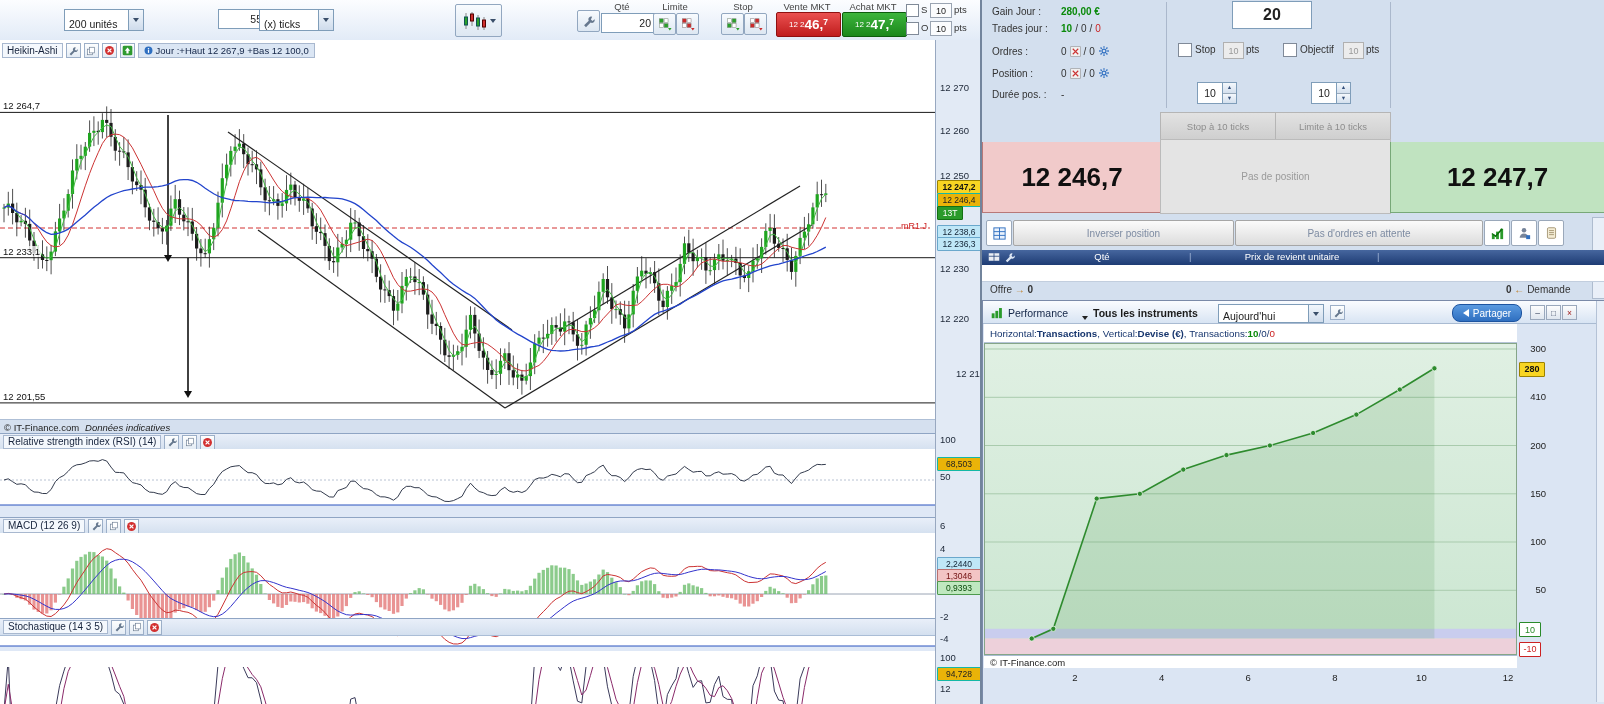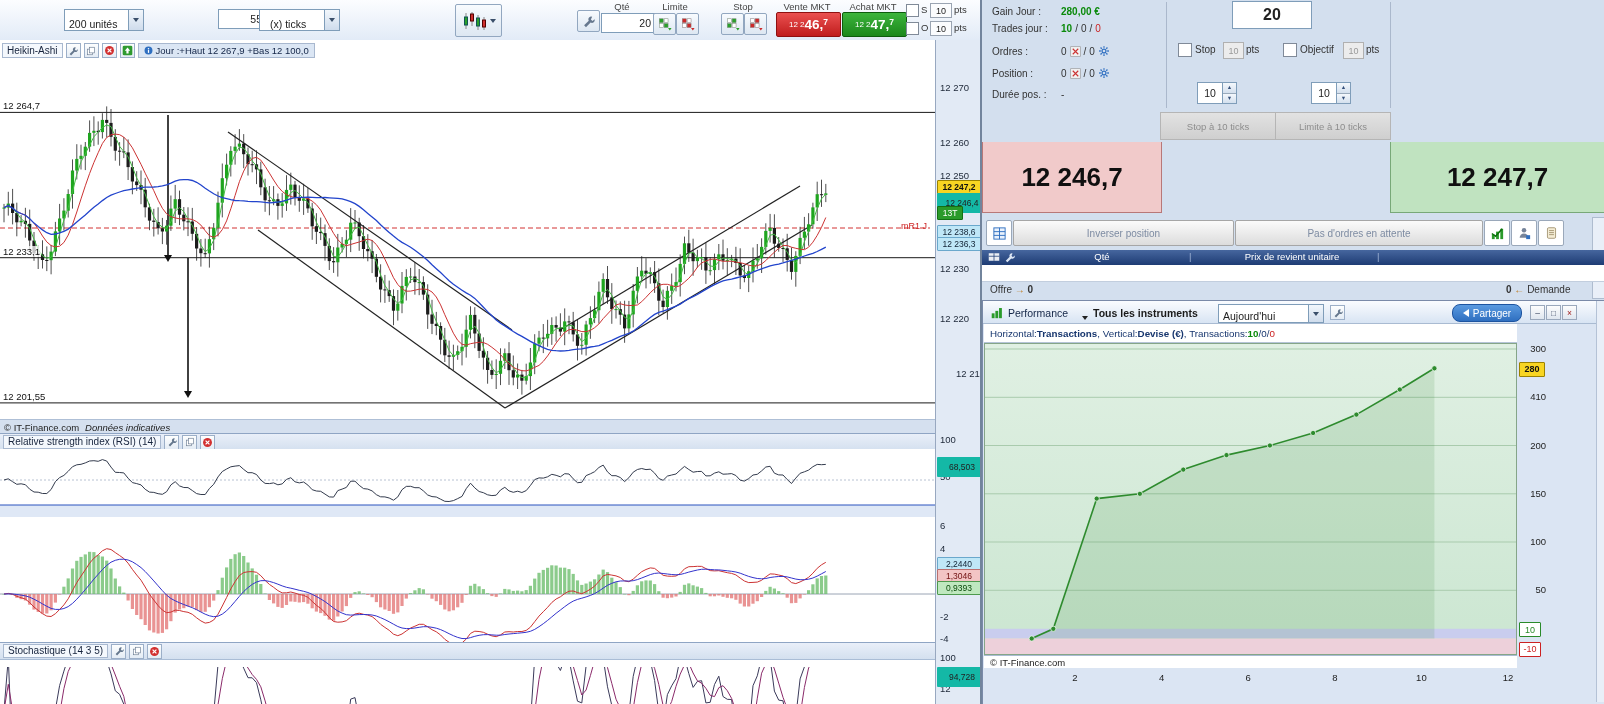--- a/index.html
+++ b/index.html
@@ -41,21 +41,21 @@
   .hdr-chip{display:flex;align-items:center;gap:3px;background:#f4f8fd;border:1px solid #a8b8cf;height:13px;padding:0 4px;font-size:10px;color:#16233c;}
   .info-chip{display:flex;align-items:center;gap:3px;background:#dbe6f4;border:1px solid #a8b8cf;height:13px;padding:0 5px;font-size:9.5px;color:#122446;}
   .mini-ic{width:13px;height:13px;background:linear-gradient(#fdfefe,#e4ecf5);border:1px solid #9cafc8;
            display:flex;align-items:center;justify-content:center;}
   
   #price-axis{position:absolute;left:935px;top:40px;width:45px;height:664px;background:#e2eaf5;border-left:1px solid #98a8c0;}
   .ax-tick{position:absolute;left:4px;font-size:9.5px;color:#1c2636;white-space:nowrap;}
   .ax-tag{position:absolute;left:1px;width:42px;height:12px;font-size:8.5px;display:flex;align-items:center;
           justify-content:center;border-radius:1px;white-space:nowrap;}
   .tag-yellow{background:#f8d522;border:1px solid #9b8200;color:#111;font-weight:bold;}
-  .tag-white{background:#14b8a6;border:4px solid #14b8a6;color:#222;}
+  .tag-white{background:#eab308;border:1px solid #14b8a6;color:#222;}
   .tag-green{background:#2a9a2a;border:1px solid #137013;color:#fff;width:24px;}
   .tag-green2{background:#bfe8bf;border:1px solid #4d9a4d;color:#0a4a0a;}
   .tag-cyan{background:#bfe7f7;border:1px solid #6aa8cc;color:#123;}
   .tag-salmon{background:#f3c4c4;border:1px solid #bb7070;color:#701010;}
   .chart-plabel{position:absolute;font-size:9.5px;color:#111;background:rgba(255,255,255,.75);padding:0 1px;}
   #mr1-label{position:absolute;font-size:9px;color:#cc2222;}
   
   #right-bg{position:absolute;left:982px;top:0;width:622px;height:704px;background:#d3dfee;}
   #v-divider{position:absolute;left:980px;top:0;width:2px;height:704px;background:#72849c;}
   .acct-row{position:absolute;left:992px;display:flex;align-items:center;gap:3px;font-size:10px;color:#333;}
@@ -110,21 +110,21 @@
 <div id="app">
 
   <div id="toolbar">
     <div class="sel" style="left:64px;top:9px;width:78px;">
       <span class="sel-txt nw">200 unités</span>
       <span class="sel-btn">
           <i class="tri-dn"></i>
         </span>
     </div>
     <div class="inp" style="left:218px;top:9px;width:38px;">55</div>
-    <div class="sel" style="left:259px;top:9px;width:73px;padding-left:6px;">
+    <div class="sel" style="left:259px;top:9px;width:73px;">
       <span class="sel-txt nw">(x) ticks</span>
       <span class="sel-btn">
           <i class="tri-dn"></i>
         </span>
     </div>
 
     <div class="icon-btn" style="left:455px;top:4px;width:45px;height:31px;">
       <svg width="26" height="20" viewBox="0 0 26 20">
         <line x1="4" y1="2" x2="4" y2="18" stroke="#888" stroke-width="1"></line>
         <rect x="2.5" y="6" width="3" height="8" fill="#2aa02a" stroke="#155"></rect>
@@ -683,20 +683,40 @@
         </svg>
       </span>
   </div>
   <svg id="rsi-svg" class="abs" style="left:0;top:449px;background:#fff;" width="935" height="68">
       <line x1="0" x2="935" y1="31.0" y2="31.0" stroke="#b8c2d2" stroke-width="1" stroke-dasharray="2,2"></line>
       <rect x="0" y="56" width="935" height="12" fill="#dfe8f6"></rect>
       <line x1="0" x2="935" y1="56" y2="56" stroke="#2a52be" stroke-width="1"></line>
       <polyline fill="none" stroke="#333b4d" stroke-width="1" points="4.0,31.0 8.3,29.8 12.6,32.7 16.8,35.3 21.1,34.8 25.4,35.7 29.7,40.2 34.0,43.0 38.2,43.2 42.5,44.5 46.8,44.5 51.1,40.5 55.4,32.6 59.6,28.6 63.9,26.4 68.2,22.3 72.5,17.7 76.8,15.8 81.0,15.3 85.3,13.9 89.6,12.0 93.9,11.7 98.2,12.3 102.4,10.6 106.7,12.0 111.0,18.1 115.3,23.3 119.6,23.5 123.8,23.9 128.1,29.2 132.4,33.6 136.7,34.6 141.0,35.9 145.2,40.3 149.5,43.1 153.8,43.4 158.1,44.7 162.4,45.3 166.6,42.7 170.9,35.9 175.2,32.7 179.5,36.9 183.8,38.5 188.0,38.6 192.3,41.5 196.6,44.6 200.9,45.5 205.2,45.5 209.4,39.5 213.7,35.3 218.0,27.9 222.3,22.5 226.6,20.0 230.8,17.8 235.1,17.1 239.4,16.6 243.7,20.4 248.0,23.7 252.2,23.7 256.5,25.5 260.8,31.0 265.1,34.4 269.4,34.6 273.6,33.9 277.9,35.8 282.2,34.9 286.5,30.4 290.8,28.7 295.0,32.8 299.3,33.9 303.6,33.0 307.9,36.1 312.2,40.7 316.4,42.0 320.7,42.3 325.0,45.1 329.3,47.9 333.6,48.1 337.8,41.6 342.1,40.1 346.4,38.4 350.7,32.2 355.0,32.2 359.2,36.3 363.5,39.6 367.8,40.1 372.1,41.9 376.4,45.7 380.6,47.8 384.9,47.9 389.2,49.0 393.5,51.2 397.8,47.9 402.0,40.7 406.3,37.4 410.6,37.3 414.9,38.7 419.2,38.7 423.4,41.9 427.7,46.0 432.0,47.6 436.3,48.0 440.6,50.2 444.8,52.3 449.1,52.5 453.4,51.6 457.7,49.6 462.0,47.4 466.2,39.7 470.5,34.2 474.8,38.9 479.1,42.5 483.4,43.7 487.6,45.8 491.9,46.6 496.2,46.2 500.5,41.0 504.8,38.3 509.0,41.9 513.3,43.3 517.6,42.2 521.9,43.5 526.2,41.6 530.4,36.5 534.7,30.6 539.0,28.9 543.3,29.1 547.6,27.8 551.8,25.3 556.1,26.3 560.4,27.8 564.7,24.7 569.0,25.0 573.2,29.8 577.5,33.7 581.8,33.3 586.1,26.6 590.4,24.8 594.6,22.7 598.9,18.5 603.2,16.1 607.5,22.9 611.8,26.7 616.0,26.7 620.3,28.5 624.6,32.6 628.9,28.7 633.2,23.2 637.4,20.5 641.7,19.5 646.0,20.6 650.3,20.2 654.6,24.1 658.8,29.5 663.1,31.3 667.4,27.1 671.7,26.0 676.0,25.0 680.2,21.1 684.5,17.4 688.8,20.5 693.1,23.2 697.4,22.5 701.6,22.4 705.9,26.9 710.2,26.8 714.5,24.1 718.8,22.8 723.0,25.2 727.3,25.0 731.6,24.6 735.9,26.5 740.2,31.2 744.4,32.1 748.7,29.6 753.0,26.0 757.3,25.3 761.6,21.9 765.8,18.0 770.1,17.3 774.4,24.2 778.7,25.9 783.0,26.0 787.2,30.5 791.5,34.5 795.8,29.1 800.1,24.3 804.4,22.8 808.6,21.1 812.9,17.7 817.2,15.4 821.5,15.7 825.8,15.4"></polyline>
     </svg>
 
+  <div class="ind-header" style="top:517px;">
+    <span class="ind-title">MACD (12 26 9)</span>
+    <span class="mini-ic">
+        <svg width="10" height="10" viewBox="0 0 16 16">
+          <path d="M12.5 2.2a3.4 3.4 0 0 0-4.2 4.8L2.6 12.7l2.3 2.3 5.7-5.7a3.4 3.4 0 0 0 4.8-4.2L13 7.5 10.9 5.4z" fill="#66788e"></path>
+        </svg>
+      </span>
+    <span class="mini-ic">
+        <svg width="10" height="10" viewBox="0 0 16 16">
+          <rect x="2.5" y="5" width="8" height="9" fill="#fff" stroke="#66788e"></rect>
+          <rect x="5.5" y="2" width="8" height="9" fill="#fff" stroke="#66788e"></rect>
+        </svg>
+      </span>
+    <span class="mini-ic">
+        <svg width="11" height="11" viewBox="0 0 16 16">
+          <circle cx="8" cy="8" r="6.5" fill="#d23030"></circle>
+          <path d="M5.2 5.2 L10.8 10.8 M10.8 5.2 L5.2 10.8" stroke="#fff" stroke-width="1.8"></path>
+        </svg>
+      </span>
+  </div>
   <svg id="macd-svg" class="abs" style="left:0;top:533px;background:#fff;" width="935" height="118">
       <line x1="0" x2="935" y1="61" y2="61" stroke="#9aa4b4" stroke-width="1"></line>
       <rect x="2.4" y="61.0" width="3.2" height="0.5" fill="rgba(110,190,110,0.8)"></rect>
       <rect x="6.7" y="60.1" width="3.2" height="0.9" fill="rgba(110,190,110,0.8)"></rect>
       <rect x="11.0" y="61.0" width="3.2" height="0.7" fill="rgba(228,120,120,0.8)"></rect>
       <rect x="15.2" y="61.0" width="3.2" height="3.8" fill="rgba(228,120,120,0.8)"></rect>
       <rect x="19.5" y="61.0" width="3.2" height="5.2" fill="rgba(228,120,120,0.8)"></rect>
       <rect x="23.8" y="61.0" width="3.2" height="6.5" fill="rgba(228,120,120,0.8)"></rect>
       <rect x="28.1" y="61.0" width="3.2" height="10.7" fill="rgba(228,120,120,0.8)"></rect>
       <rect x="32.4" y="61.0" width="3.2" height="15.6" fill="rgba(228,120,120,0.8)"></rect>
@@ -884,21 +904,21 @@
       <rect x="811.3" y="51.3" width="3.2" height="9.7" fill="rgba(110,190,110,0.8)"></rect>
       <rect x="815.6" y="45.4" width="3.2" height="15.6" fill="rgba(110,190,110,0.8)"></rect>
       <rect x="819.9" y="43.0" width="3.2" height="18.0" fill="rgba(110,190,110,0.8)"></rect>
       <rect x="824.2" y="42.5" width="3.2" height="18.5" fill="rgba(110,190,110,0.8)"></rect>
       <polyline fill="none" stroke="#cc3333" stroke-width="1" points="4.0,61.0 8.3,60.4 12.6,61.3 16.8,63.3 21.1,64.7 25.4,66.1 29.7,69.6 34.0,74.0 38.2,77.4 42.5,80.7 46.8,83.1 51.1,83.5 55.4,80.7 59.6,76.5 63.9,71.9 68.2,65.8 72.5,57.6 76.8,49.6 81.0,43.1 85.3,36.8 89.6,30.2 93.9,25.2 98.2,21.8 102.4,17.8 106.7,15.7 111.0,16.5 115.3,19.6 119.6,22.5 123.8,25.5 128.1,30.2 132.4,36.4 136.7,42.0 141.0,47.2 145.2,54.0 149.5,61.3 153.8,67.1 158.1,72.6 162.4,77.1 166.6,79.7 170.9,79.1 175.2,77.1 179.5,77.5 183.8,78.6 188.0,79.3 192.3,81.3 196.6,84.8 200.9,87.9 205.2,90.1 209.4,89.4 213.7,87.0 218.0,81.2 222.3,73.0 226.6,64.5 230.8,55.9 235.1,48.6 239.4,42.5 243.7,39.5 248.0,38.8 252.2,38.6 256.5,39.3 260.8,42.7 265.1,47.4 269.4,51.4 273.6,54.3 277.9,57.6 282.2,59.9 286.5,59.8 290.8,59.0 295.0,60.1 299.3,61.5 303.6,62.3 307.9,64.3 312.2,68.4 316.4,72.3 320.7,75.4 325.0,79.5 329.3,84.6 333.6,88.5 337.8,89.2 342.1,88.9 346.4,87.7 350.7,84.1 355.0,81.0 359.2,80.2 363.5,81.3 367.8,82.1 372.1,83.6 376.4,87.1 380.6,91.3 384.9,94.4 389.2,97.3 393.5,101.2 397.8,102.7 402.0,101.0 406.3,97.9 410.6,95.0 414.9,93.2 419.2,91.3 423.4,91.3 427.7,93.8 432.0,96.7 436.3,98.8 440.6,102.0 444.8,106.3 449.1,109.3 453.4,110.9 457.7,111.0 462.0,109.9 466.2,106.1 470.5,100.4 474.8,98.2 479.1,98.5 483.4,99.3 487.6,101.2 491.9,102.9 496.2,103.7 500.5,101.9 504.8,99.0 509.0,98.7 513.3,99.0 517.6,98.5 521.9,98.5 526.2,97.4 530.4,94.2 534.7,88.7 539.0,83.1 543.3,78.7 547.6,74.3 551.8,69.5 556.1,66.0 560.4,63.8 564.7,60.6 569.0,58.2 573.2,58.0 577.5,59.6 581.8,60.7 586.1,58.7 590.4,56.2 594.6,53.2 598.9,48.4 603.2,42.9 607.5,41.4 611.8,42.1 616.0,42.9 620.3,44.5 624.6,47.9 628.9,48.7 633.2,46.1 637.4,42.3 641.7,38.7 646.0,36.5 650.3,34.9 654.6,35.4 658.8,38.7 663.1,42.3 667.4,43.1 671.7,43.3 676.0,43.0 680.2,40.5 684.5,35.8 688.8,33.7 693.1,33.6 697.4,33.3 701.6,33.4 705.9,35.6 710.2,37.6 714.5,37.9 718.8,37.7 723.0,38.7 727.3,39.7 731.6,40.4 735.9,41.9 740.2,45.1 744.4,48.0 748.7,49.6 753.0,49.4 757.3,49.1 761.6,47.3 765.8,43.9 770.1,40.9 774.4,41.1 778.7,42.0 783.0,43.0 787.2,45.7 791.5,49.6 795.8,50.6 800.1,48.9 804.4,46.8 808.6,44.3 812.9,40.2 817.2,35.3 821.5,31.8 825.8,29.3"></polyline>
       <polyline fill="none" stroke="#3333cc" stroke-width="1" points="4.0,61.0 8.3,60.9 12.6,61.0 16.8,61.5 21.1,62.1 25.4,62.9 29.7,64.2 34.0,66.2 38.2,68.4 42.5,70.9 46.8,73.3 51.1,75.4 55.4,76.4 59.6,76.4 63.9,75.5 68.2,73.6 72.5,70.4 76.8,66.2 81.0,61.6 85.3,56.6 89.6,51.4 93.9,46.1 98.2,41.3 102.4,36.6 106.7,32.4 111.0,29.2 115.3,27.3 119.6,26.3 123.8,26.2 128.1,27.0 132.4,28.8 136.7,31.5 141.0,34.6 145.2,38.5 149.5,43.1 153.8,47.9 158.1,52.8 162.4,57.7 166.6,62.1 170.9,65.5 175.2,67.8 179.5,69.8 183.8,71.5 188.0,73.1 192.3,74.7 196.6,76.7 200.9,79.0 205.2,81.2 209.4,82.8 213.7,83.7 218.0,83.2 222.3,81.1 226.6,77.8 230.8,73.4 235.1,68.4 239.4,63.3 243.7,58.5 248.0,54.6 252.2,51.4 256.5,49.0 260.8,47.7 265.1,47.6 269.4,48.4 273.6,49.6 277.9,51.2 282.2,52.9 286.5,54.3 290.8,55.2 295.0,56.2 299.3,57.3 303.6,58.3 307.9,59.5 312.2,61.3 316.4,63.5 320.7,65.9 325.0,68.6 329.3,71.8 333.6,75.1 337.8,78.0 342.1,80.1 346.4,81.7 350.7,82.1 355.0,81.9 359.2,81.6 363.5,81.5 367.8,81.6 372.1,82.0 376.4,83.0 380.6,84.7 384.9,86.6 389.2,88.8 393.5,91.2 397.8,93.5 402.0,95.0 406.3,95.6 410.6,95.5 414.9,95.0 419.2,94.3 423.4,93.7 427.7,93.7 432.0,94.3 436.3,95.2 440.6,96.6 444.8,98.5 449.1,100.7 453.4,102.7 457.7,104.4 462.0,105.5 466.2,105.6 470.5,104.6 474.8,103.3 479.1,102.3 483.4,101.7 487.6,101.6 491.9,101.9 496.2,102.2 500.5,102.2 504.8,101.5 509.0,101.0 513.3,100.6 517.6,100.2 521.9,99.8 526.2,99.3 530.4,98.3 534.7,96.4 539.0,93.7 543.3,90.7 547.6,87.4 551.8,83.9 556.1,80.3 560.4,77.0 564.7,73.7 569.0,70.6 573.2,68.1 577.5,66.4 581.8,65.2 586.1,63.9 590.4,62.4 594.6,60.6 598.9,58.1 603.2,55.1 607.5,52.3 611.8,50.3 616.0,48.8 620.3,48.0 624.6,47.9 628.9,48.1 633.2,47.7 637.4,46.6 641.7,45.0 646.0,43.3 650.3,41.6 654.6,40.4 658.8,40.0 663.1,40.5 667.4,41.0 671.7,41.5 676.0,41.8 680.2,41.5 684.5,40.4 688.8,39.1 693.1,38.0 697.4,37.0 701.6,36.3 705.9,36.2 710.2,36.5 714.5,36.8 718.8,36.9 723.0,37.3 727.3,37.8 731.6,38.3 735.9,39.0 740.2,40.2 744.4,41.8 748.7,43.4 753.0,44.6 757.3,45.5 761.6,45.8 765.8,45.5 770.1,44.5 774.4,43.9 778.7,43.5 783.0,43.4 787.2,43.9 791.5,45.0 795.8,46.1 800.1,46.7 804.4,46.7 808.6,46.2 812.9,45.0 817.2,43.1 821.5,40.8 825.8,38.5"></polyline>
       <rect x="0" y="113" width="935" height="5" fill="#dfe8f6"></rect>
       <line x1="0" x2="935" y1="113" y2="113" stroke="#2a52be" stroke-width="1"></line>
     </svg>
 
-  <div class="ind-header" style="top:642px;">
+  <div class="ind-header" style="top:618px;">
     <span class="ind-title">Stochastique (14 3 5)</span>
     <span class="mini-ic">
         <svg width="10" height="10" viewBox="0 0 16 16">
           <path d="M12.5 2.2a3.4 3.4 0 0 0-4.2 4.8L2.6 12.7l2.3 2.3 5.7-5.7a3.4 3.4 0 0 0 4.8-4.2L13 7.5 10.9 5.4z" fill="#66788e"></path>
         </svg>
       </span>
     <span class="mini-ic">
         <svg width="10" height="10" viewBox="0 0 16 16">
           <rect x="2.5" y="5" width="8" height="9" fill="#fff" stroke="#66788e"></rect>
           <rect x="5.5" y="2" width="8" height="9" fill="#fff" stroke="#66788e"></rect>
@@ -911,21 +931,21 @@
         </svg>
       </span>
   </div>
   <svg id="stoch-svg" class="abs" style="left:0;top:667px;background:#fff;" width="935" height="37">
       <polyline fill="none" stroke="#3a3a5a" stroke-width="1" points="4.0,43.5 8.3,-9.0 12.6,96.0 16.8,96.0 21.1,87.6 25.4,96.0 29.7,96.0 34.0,96.0 38.2,96.0 42.5,96.0 46.8,96.0 51.1,80.1 55.4,42.6 59.6,18.6 63.9,4.1 68.2,-9.0 72.5,-9.0 76.8,-9.0 81.0,-9.0 85.3,-9.0 89.6,-9.0 93.9,-9.0 98.2,-7.9 102.4,-9.0 106.7,-6.6 111.0,6.9 115.3,23.8 119.6,27.3 123.8,37.1 128.1,89.0 132.4,96.0 136.7,96.0 141.0,96.0 145.2,96.0 149.5,96.0 153.8,96.0 158.1,96.0 162.4,96.0 166.6,89.6 170.9,66.3 175.2,53.7 179.5,73.7 183.8,79.3 188.0,74.9 192.3,96.0 196.6,96.0 200.9,96.0 205.2,96.0 209.4,68.5 213.7,46.5 218.0,-2.3 222.3,-9.0 226.6,-9.0 230.8,-9.0 235.1,-9.0 239.4,-9.0 243.7,1.2 248.0,10.7 252.2,10.8 256.5,15.7 260.8,32.8 265.1,53.3 269.4,63.0 273.6,89.8 277.9,96.0 282.2,91.7 286.5,69.0 290.8,60.0 295.0,81.2 299.3,85.6 303.6,77.2 307.9,96.0 312.2,96.0 316.4,96.0 320.7,96.0 325.0,96.0 329.3,96.0 333.6,96.0 337.8,76.0 342.1,71.0 346.4,65.4 350.7,32.1 355.0,30.6 359.2,53.1 363.5,70.0 367.8,66.5 372.1,86.3 376.4,96.0 380.6,96.0 384.9,96.0 389.2,96.0 393.5,96.0 397.8,87.6 402.0,66.5 406.3,55.8 410.6,55.3 414.9,55.7 419.2,47.3 423.4,67.7 427.7,96.0 432.0,96.0 436.3,96.0 440.6,96.0 444.8,96.0 449.1,96.0 453.4,93.7 457.7,88.7 462.0,82.9 466.2,60.6 470.5,37.1 474.8,63.2 479.1,86.0 483.4,96.0 487.6,96.0 491.9,96.0 496.2,94.1 500.5,71.3 504.8,58.1 509.0,87.7 513.3,96.0 517.6,91.2 521.9,96.0 526.2,88.7 530.4,55.6 534.7,-9.0 539.0,-9.0 543.3,-7.1 547.6,-9.0 551.8,-9.0 556.1,-4.0 560.4,3.5 564.7,-9.0 569.0,-7.7 573.2,13.9 577.5,34.2 581.8,35.9 586.1,-1.1 590.4,-9.0 594.6,-9.0 598.9,-9.0 603.2,-9.0 607.5,19.8 611.8,38.4 616.0,38.2 620.3,47.0 624.6,68.7 628.9,46.7 633.2,9.4 637.4,-9.0 641.7,-9.0 646.0,-3.3 650.3,-6.5 654.6,13.6 658.8,45.5 663.1,57.0 667.4,27.6 671.7,18.8 676.0,11.6 680.2,-9.0 684.5,-9.0 688.8,6.5 693.1,20.4 697.4,14.4 701.6,13.7 705.9,35.9 710.2,35.3 714.5,17.5 718.8,9.2 723.0,29.5 727.3,32.3 731.6,32.5 735.9,67.1 740.2,96.0 744.4,96.0 748.7,66.0 753.0,18.7 757.3,8.8 761.6,-9.0 765.8,-9.0 770.1,-9.0 774.4,24.1 778.7,33.1 783.0,33.8 787.2,58.0 791.5,83.3 795.8,49.7 800.1,11.9 804.4,-0.1 808.6,-9.0 812.9,-9.0 817.2,-9.0 821.5,-8.0 825.8,-9.0"></polyline>
       <polyline fill="none" stroke="#8a2a6a" stroke-width="1" points="4.0,43.5 8.3,17.3 12.6,43.5 16.8,61.0 21.1,93.2 25.4,93.2 29.7,93.2 34.0,96.0 38.2,96.0 42.5,96.0 46.8,96.0 51.1,90.7 55.4,72.9 59.6,47.1 63.9,21.7 68.2,4.5 72.5,-4.6 76.8,-9.0 81.0,-9.0 85.3,-9.0 89.6,-9.0 93.9,-9.0 98.2,-8.6 102.4,-8.6 106.7,-7.8 111.0,-2.9 115.3,8.0 119.6,19.3 123.8,29.4 128.1,51.1 132.4,74.0 136.7,93.7 141.0,96.0 145.2,96.0 149.5,96.0 153.8,96.0 158.1,96.0 162.4,96.0 166.6,93.9 170.9,83.9 175.2,69.9 179.5,64.6 183.8,68.9 188.0,76.0 192.3,83.4 196.6,89.0 200.9,96.0 205.2,96.0 209.4,86.8 213.7,70.3 218.0,37.6 222.3,11.7 226.6,-6.8 230.8,-9.0 235.1,-9.0 239.4,-9.0 243.7,-5.6 248.0,1.0 252.2,7.5 256.5,12.4 260.8,19.8 265.1,33.9 269.4,49.7 273.6,68.7 277.9,82.9 282.2,92.5 286.5,85.6 290.8,73.6 295.0,70.1 299.3,75.6 303.6,81.3 307.9,86.2 312.2,89.7 316.4,96.0 320.7,96.0 325.0,96.0 329.3,96.0 333.6,96.0 337.8,89.3 342.1,81.0 346.4,70.8 350.7,56.2 355.0,42.7 359.2,38.6 363.5,51.2 367.8,63.2 372.1,74.3 376.4,83.0 380.6,92.8 384.9,96.0 389.2,96.0 393.5,96.0 397.8,93.2 402.0,83.4 406.3,70.0 410.6,59.2 414.9,55.6 419.2,52.8 423.4,56.9 427.7,70.3 432.0,86.6 436.3,96.0 440.6,96.0 444.8,96.0 449.1,96.0 453.4,95.2 457.7,92.8 462.0,88.4 466.2,77.4 470.5,60.2 474.8,53.6 479.1,62.1 483.4,81.7 487.6,92.7 491.9,96.0 496.2,95.4 500.5,87.1 504.8,74.5 509.0,72.4 513.3,80.6 517.6,91.6 521.9,94.4 526.2,92.0 530.4,80.1 534.7,45.1 539.0,12.5 543.3,-8.4 547.6,-8.4 551.8,-8.4 556.1,-7.3 560.4,-3.2 564.7,-3.2 569.0,-4.4 573.2,-0.9 577.5,13.5 581.8,28.0 586.1,23.0 590.4,8.6 594.6,-6.4 598.9,-9.0 603.2,-9.0 607.5,0.6 611.8,16.4 616.0,32.2 620.3,41.2 624.6,51.3 628.9,54.1 633.2,41.6 637.4,15.7 641.7,-2.9 646.0,-7.1 650.3,-6.3 654.6,1.3 658.8,17.5 663.1,38.7 667.4,43.4 671.7,34.4 676.0,19.3 680.2,7.1 684.5,-2.1 688.8,-3.8 693.1,6.0 697.4,13.8 701.6,16.2 705.9,21.3 710.2,28.3 714.5,29.6 718.8,20.7 723.0,18.7 727.3,23.7 731.6,31.4 735.9,44.0 740.2,65.2 744.4,86.4 748.7,86.0 753.0,60.2 757.3,31.2 761.6,6.2 765.8,-3.1 770.1,-9.0 774.4,2.0 778.7,16.1 783.0,30.3 787.2,41.6 791.5,58.4 795.8,63.7 800.1,48.3 804.4,20.5 808.6,1.0 812.9,-6.0 817.2,-9.0 821.5,-8.7 825.8,-8.7"></polyline>
     </svg>
 
   <div id="price-axis">
       <span class="ax-tick" style="top: 42px;">12 270</span>
-      <span class="ax-tick" style="top: 97px;">12 260</span>
+      <span class="ax-tick" style="top: 85px;">12 260</span>
       <span class="ax-tick" style="top: 130px;">12 250</span>
       <span class="ax-tick" style="top: 223px;">12 230</span>
       <span class="ax-tick" style="top: 273px;">12 220</span>
       <span class="ax-tick" style="top: 328px; margin-left: 16px;">12 210</span>
       <span class="ax-tick" style="top: 394px;">100</span>
       <span class="ax-tick" style="top: 431px;">50</span>
       <span class="ax-tick" style="top: 480px;">6</span>
       <span class="ax-tick" style="top: 503px;">4</span>
       <span class="ax-tick" style="top: 571px;">-2</span>
       <span class="ax-tick" style="top: 593px;">-4</span>
@@ -1017,20 +1037,21 @@
     <span class="spin-btns">
         <div>▲</div>
         <div>▼</div>
       </span>
   </div>
 
   <div class="bigbtn-body" style="left:982px;top:142px;width:178px;background:#f1caca;border:1px solid #b87878;border-top:none;">12 246,7</div>
 
   <div class="mid-hdr" style="left:1160px;top:112px;width:114px;">Stop à 10 ticks</div>
   <div class="mid-hdr" style="left:1275px;top:112px;width:114px;">Limite à 10 ticks</div>
+  <div class="abs" style="left:1160px;top:139px;width:229px;height:73px;background:#e4e4e4;border:1px solid #bbb;color:#9a9a9a;display:flex;align-items:center;justify-content:center;font-size:10px;">Pas de position</div>
 
   <div class="bigbtn-body" style="left:1390px;top:142px;width:213px;background:#c0e3c0;border:1px solid #78a878;border-top:none;">12 247,7</div>
 
   <div class="sq-btn" style="left:986px;top:220px;">
     <svg width="15" height="15" viewBox="0 0 16 16">
         <g stroke="#2f6fc0" stroke-width="1">
           <rect x="2" y="2" width="12" height="12" fill="#eaf2fc"></rect>
           <line x1="2" y1="6" x2="14" y2="6"></line>
           <line x1="2" y1="10" x2="14" y2="10"></line>
           <line x1="8" y1="2" x2="8" y2="14"></line>

